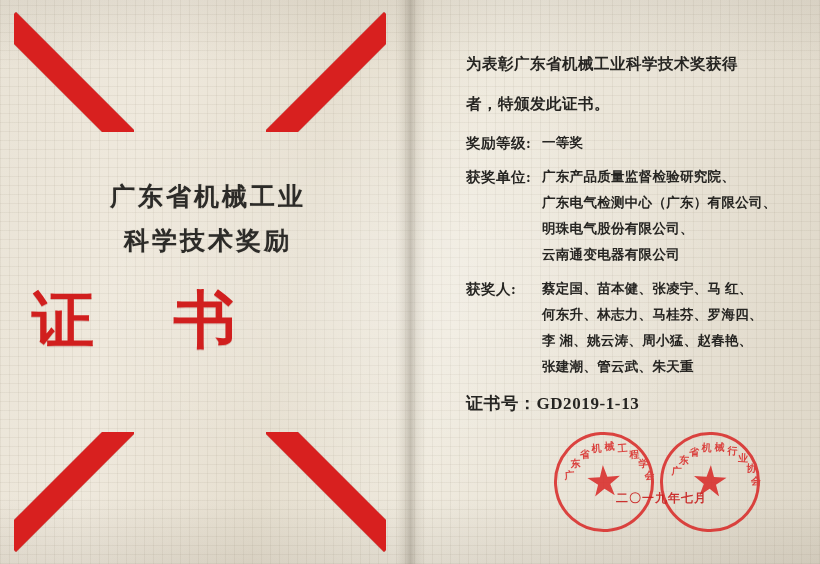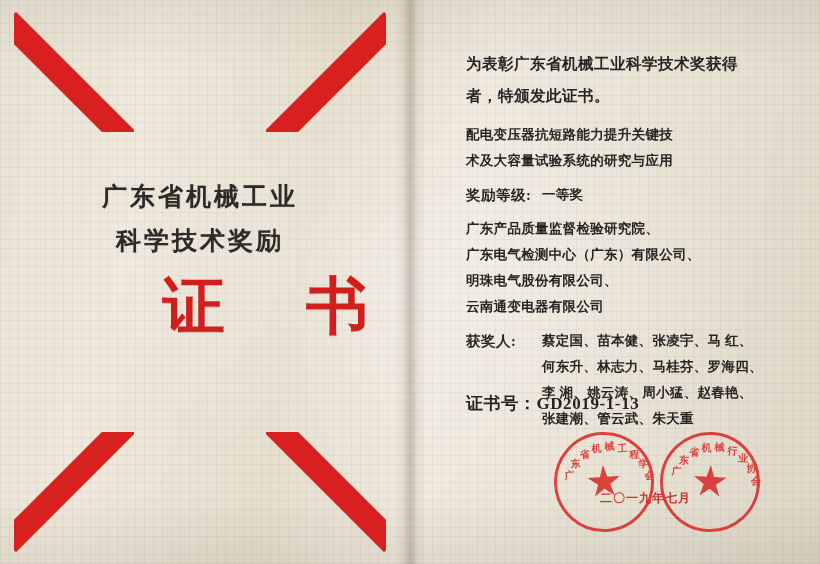--- a/index.html
+++ b/index.html
@@ -89,46 +89,46 @@
 
   
   .frame-line {
     position: absolute;
     background: rgba(190,170,140,0.0);
   }
 
   
   .left-title {
     position: absolute;
-    left: 0;
+    left: 8px;
     top: 175px;
     width: 400px;
     text-align: center;
     color: #2c2b28;
     font-size: 25px;
     letter-spacing: 3px;
     line-height: 44px;
     font-family: "Liberation Serif", "DejaVu Serif", serif;
     font-weight: 600;
     text-shadow: 0 0 1px rgba(80,75,65,0.35);
   }
   .left-title .line2 { display: block; }
 
   .left-big {
     position: absolute;
     left: 0;
-    top: 264px;
+    top: 278px;
     width: 400px;
-    text-align: right;
+    text-align: left;
     color: #d11f1e;
     font-size: 62px;
     letter-spacing: 32px;
     text-indent: 32px;
     font-weight: 700;
-    font-family: Liberation Sans, sans-serif;
+    font-family: Liberation Serif, serif;
     text-shadow: 0 1px 0 rgba(150,20,20,0.25);
   }
 
   
   .right-page {
     position: absolute;
     left: 420px;
     top: 0;
     width: 400px;
     height: 564px;
@@ -139,21 +139,21 @@
     position: absolute;
     left: 46px;
     top: 48px;
     width: 330px;
     font-size: 15.5px;
     line-height: 32px;
     letter-spacing: 0.5px;
     font-family: "Liberation Serif", "DejaVu Serif", serif;
     font-weight: 600;
   }
-  .intro .l2 { display: block; }
+  .intro .l2 { display: block; margin-top: 8px; }
 
   .fields {
     position: absolute;
     left: 46px;
     top: 122px;
     width: 345px;
   }
   .field-row {
     display: flex;
     align-items: flex-start;
@@ -222,21 +222,21 @@
   }
   .seal .arc-text span {
     position: absolute;
     left: 50%;
     top: 50%;
     transform-origin: 0 0;
     font-family: "Liberation Serif", "DejaVu Serif", serif;
   }
   .seal-date {
     position: absolute;
-    left: 180px;
+    left: 196px;
     top: 490px;
     color: #c81f1e;
     font-size: 12px;
     letter-spacing: 1px;
     opacity: 0.9;
     font-family: "Liberation Serif", "DejaVu Serif", serif;
     font-weight: 600;
   }
 
   
@@ -280,34 +280,31 @@
   <div class="right-page">
 
     <div class="intro">
       <span class="l1">为表彰广东省机械工业科学技术奖获得</span>
       <span class="l2">者，特颁发此证书。</span>
     </div>
 
     <div class="fields">
 
       <div class="field-row">
-        <div class="field-value">
-          <div>配电变压器抗短路能力提升关键技</div>
-          <div>术及大容量试验系统的研究与应用</div>
-        </div>
       </div>
 
       <div class="field-row">
         <div class="field-label">奖励等级:</div>
         <div class="field-value">
           <div>一等奖</div>
         </div>
       </div>
 
       <div class="field-row">
+        <div class="field-label">获奖单位:</div>
         <div class="field-value">
           <div>广东产品质量监督检验研究院、</div>
           <div>广东电气检测中心（广东）有限公司、</div>
           <div>明珠电气股份有限公司、</div>
           <div>云南通变电器有限公司</div>
         </div>
       </div>
 
       <div class="field-row">
         <div class="field-label">获奖人:</div>

